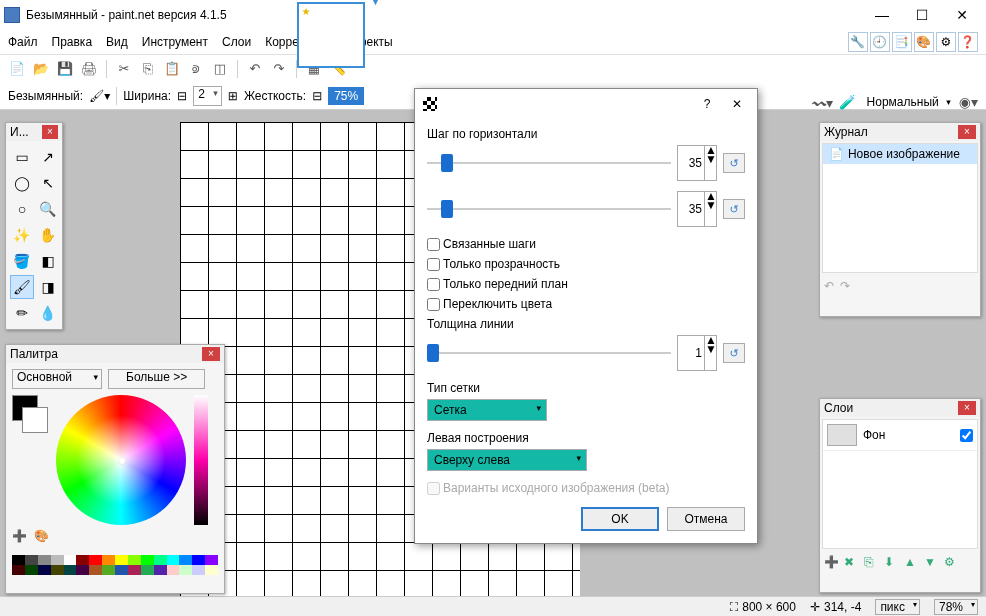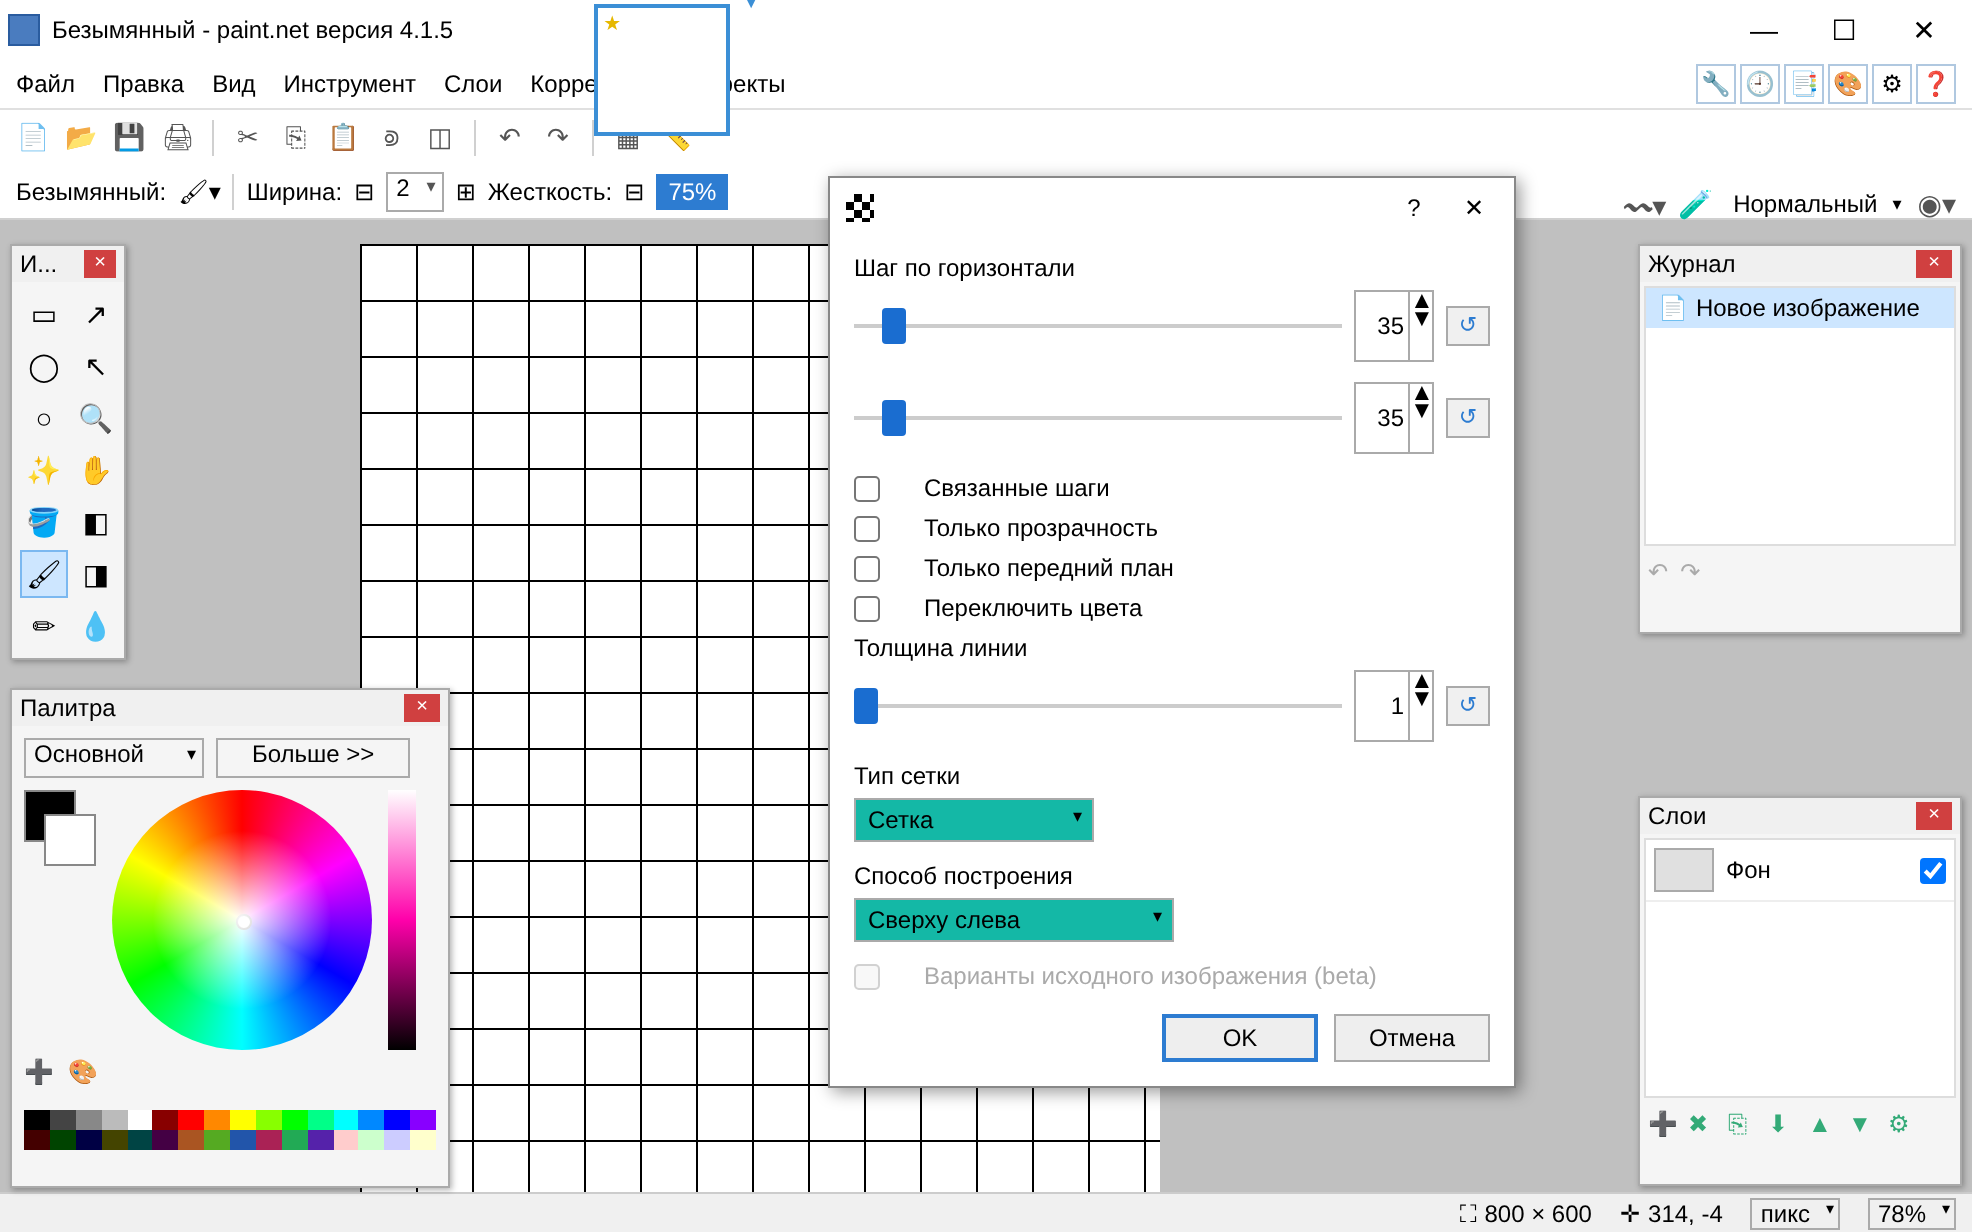--- a/index.html
+++ b/index.html
@@ -72,21 +72,21 @@
 .dialog .body { padding: 8px 12px 12px; }
 .dialog .field { margin-bottom: 10px; }
 .dialog .field-label { margin-bottom: 4px; }
 .dialog .slider-row { display: flex; align-items: center; gap: 6px; }
 .dialog .slider { flex: 1; height: 2px; background: #ccc; position: relative; }
 .dialog .slider .handle { position: absolute; left: 14px; top: -8px; width: 12px; height: 18px; background: #1a6dd0; border-radius: 2px; }
 .dialog .numbox { width: 40px; height: 36px; border: 1px solid #aaa; display: flex; }
 .dialog .numbox input { width: 26px; border: none; text-align: right; padding-right: 2px; }
 .dialog .numbox .spin { width: 12px; display: flex; flex-direction: column; font-size: 6px; line-height: 9px; text-align: center; border-left: 1px solid #aaa; }
 .dialog .reset { width: 22px; height: 20px; border: 1px solid #aaa; background: #f0f0f0; text-align: center; color: #2d7cd1; font-size: 11px; line-height: 18px; }
-.dialog .chk { display: flex; align-items: center; gap: 22px; margin-bottom: 6px; }
+.dialog .chk { display: flex; align-items: center; gap: 3px; margin-bottom: 6px; }
 .dialog .chk input { width: 13px; height: 13px; }
 .dialog .chk.disabled { color: #aaa; }
 .dialog .combo { border: 1px solid #aaa; height: 22px; width: 120px; padding: 0 18px 0 6px; position: relative; display: flex; align-items: center; background: #14b8a6; }
 .dialog .combo.wide { width: 160px; }
 .dialog .combo::after { content: "▾"; position: absolute; right: 5px; top: 3px; font-size: 9px; }
 .dialog .buttons { display: flex; justify-content: flex-end; gap: 8px; margin-top: 12px; }
 .dialog .btn { width: 78px; height: 24px; border: 1px solid #aaa; background: #eee; }
 .dialog .btn.primary { border: 2px solid #2d7cd1; }
 .statusbar { position: absolute; bottom: 0; left: 0; right: 0; height: 20px; background: #f0f0f0; border-top: 1px solid #ccc; display: flex; align-items: center; padding: 0 8px; gap: 14px; font-size: 11px; font-style: italic; }
 .statusbar .spacer { flex: 1; }
@@ -372,21 +372,21 @@
         <div class="reset">↺</div>
       </div>
     </div>
     <div class="field">
       <div class="field-label">Тип сетки</div>
       <div class="combo">
           <span>Сетка</span>
         </div>
     </div>
     <div class="field">
-      <div class="field-label">Способ построения</div>
+      <div class="field-label">Левая построения</div>
       <div class="combo wide">
           <span>Сверху слева</span>
         </div>
     </div>
     <div class="chk disabled">
         <input type="checkbox" disabled="" style="">
         <span>Варианты исходного изображения (beta)</span>
       </div>
     <div class="buttons">
       <button class="btn primary">OK</button>

